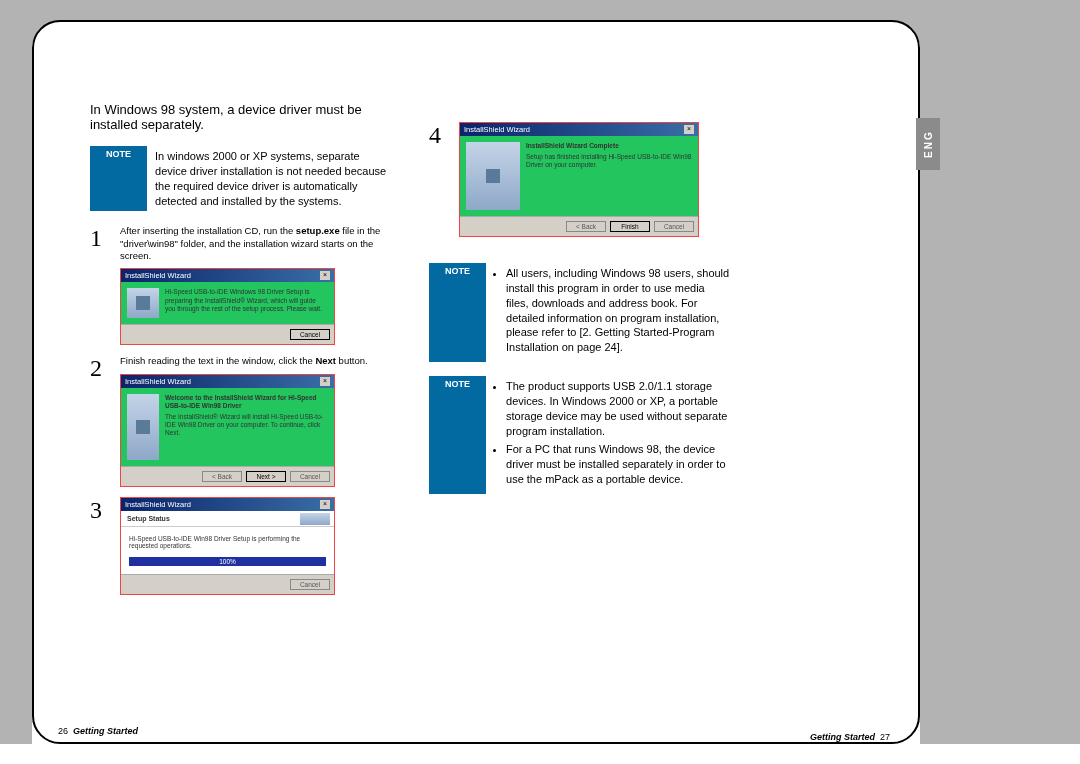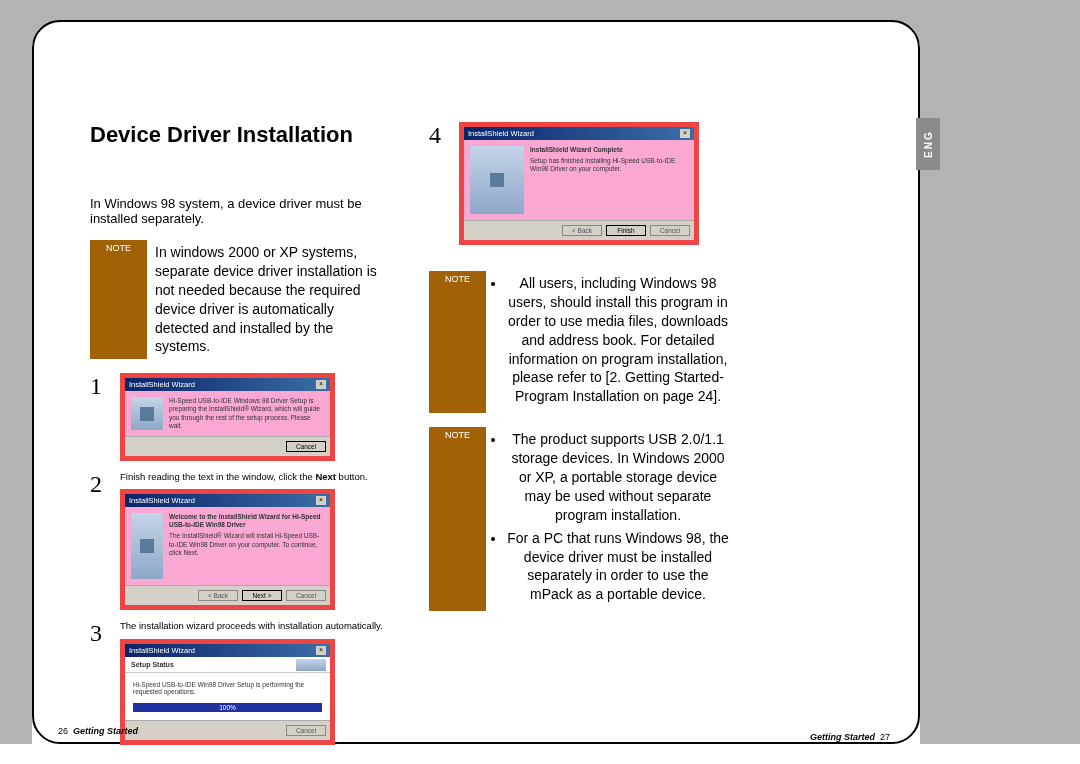--- a/index.html
+++ b/index.html
@@ -72,43 +72,42 @@
     font-size: 13px;
     margin-bottom: 14px;
     margin-top: 38px;
   }
   .note-box {
     display: flex;
     margin-bottom: 14px;
     align-items: stretch;
   }
   .note-label {
-    background: #a16207;
+    background: #0369a1;
     color: #fff;
     font-size: 9px;
-    font-weight: normal;
+    font-weight: bold;
     padding: 3px 16px;
     display: flex;
     align-items: flex-start;
     min-width: 38px;
     justify-content: center;
   }
   .note-text {
-    font-size: 14px;
+    font-size: 11px;
     line-height: 1.35;
     padding: 3px 8px;
     flex: 1;
   }
   .note-text ul {
     list-style: disc;
     padding-left: 12px;
   }
   .note-text li {
     margin-bottom: 4px;
-    text-align: center;
   }
   .step {
     display: flex;
     gap: 12px;
     margin-bottom: 10px;
   }
   .step-num {
     font-size: 24px;
     font-weight: 300;
     font-family: Georgia, serif;
@@ -119,22 +118,22 @@
     flex: 1;
   }
   .step-text {
     font-size: 9.5px;
     line-height: 1.3;
     margin-bottom: 6px;
   }
   .step-text b { font-weight: bold; }
   .wizard {
     width: 215px;
-    border: 5px solid #ef4444;
-    background: #f9a8d4;
+    border: 1px solid #ef4444;
+    background: #22c55e;
     font-size: 7px;
     color: #333;
   }
   .wizard-title {
     background: linear-gradient(to right, #0a246a, #3a6ea5);
     color: #fff;
     padding: 2px 4px;
     font-size: 7.5px;
     display: flex;
     justify-content: space-between;
@@ -236,31 +235,33 @@
 
 <div class="gray-top"></div>
 <div class="gray-left"></div>
 <div class="gray-right-main"></div>
 
 <div class="page-frame">
 
   <div class="content">
 
     <div class="col">
-      <h1>Device Driver Installation</h1>
       <div class="intro">In Windows 98 system, a device driver must be installed separately.</div>
 
       <div class="note-box">
         <div class="note-label">NOTE</div>
         <div class="note-text">In windows 2000 or XP systems, separate device driver installation is not needed because the required device driver is automatically detected and installed by the systems.</div>
       </div>
 
       <div class="step">
         <div class="step-num">1</div>
         <div class="step-body">
+          <div class="step-text">
+            <span>After inserting the installation CD, run the </span><b>setup.exe</b><span> file in the "driver\win98" folder, and the installation wizard starts on the screen.</span>
+          </div>
           <div class="wizard">
             <div class="wizard-title">
               <span>InstallShield Wizard</span>
               <span class="wizard-x">×</span>
             </div>
             <div class="wizard-body">
               <div class="wizard-left">
                   <div class="wizard-icon"></div>
                 </div>
               <div class="wizard-right">Hi-Speed USB-to-IDE Windows 98 Driver Setup is preparing the InstallShield® Wizard, which will guide you through the rest of the setup process. Please wait.</div>
@@ -297,21 +298,20 @@
               <div class="wizard-btn active">Next &gt;</div>
               <div class="wizard-btn">Cancel</div>
             </div>
           </div>
         </div>
       </div>
 
       <div class="step">
         <div class="step-num">3</div>
         <div class="step-body">
-          <div class="step-text">The installation wizard proceeds with installation automatically.</div>
           <div class="wizard">
             <div class="wizard-title">
               <span>InstallShield Wizard</span>
               <span class="wizard-x">×</span>
             </div>
             <div class="wizard-status-head">Setup Status</div>
             <div class="wizard-status-body">
               <div>Hi-Speed USB-to-IDE Win98 Driver Setup is performing the requested operations.</div>
               <div class="prog-bar">100%</div>
             </div>

